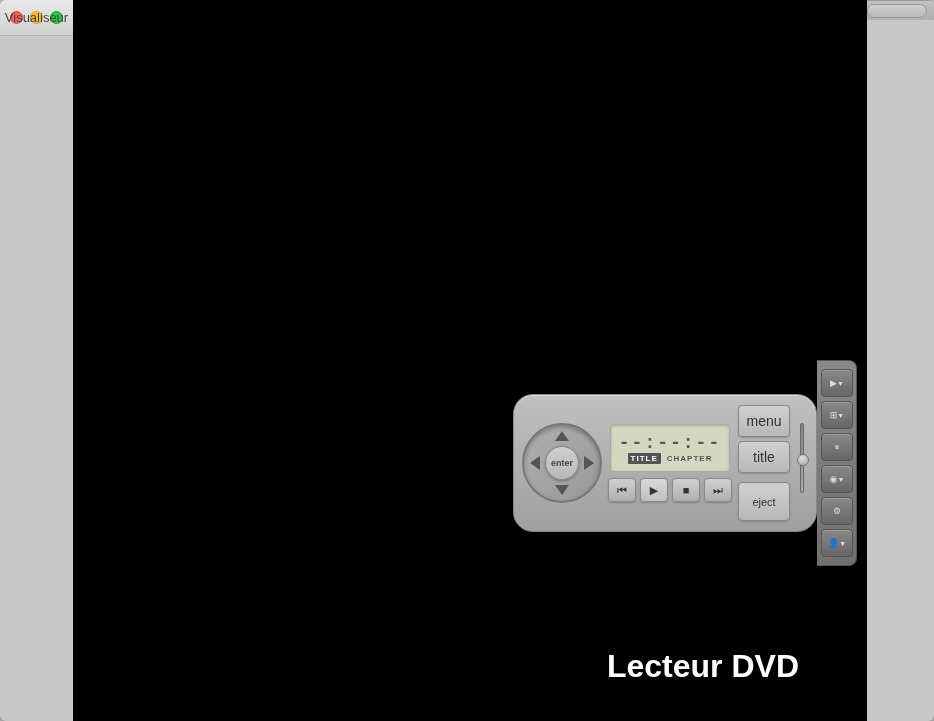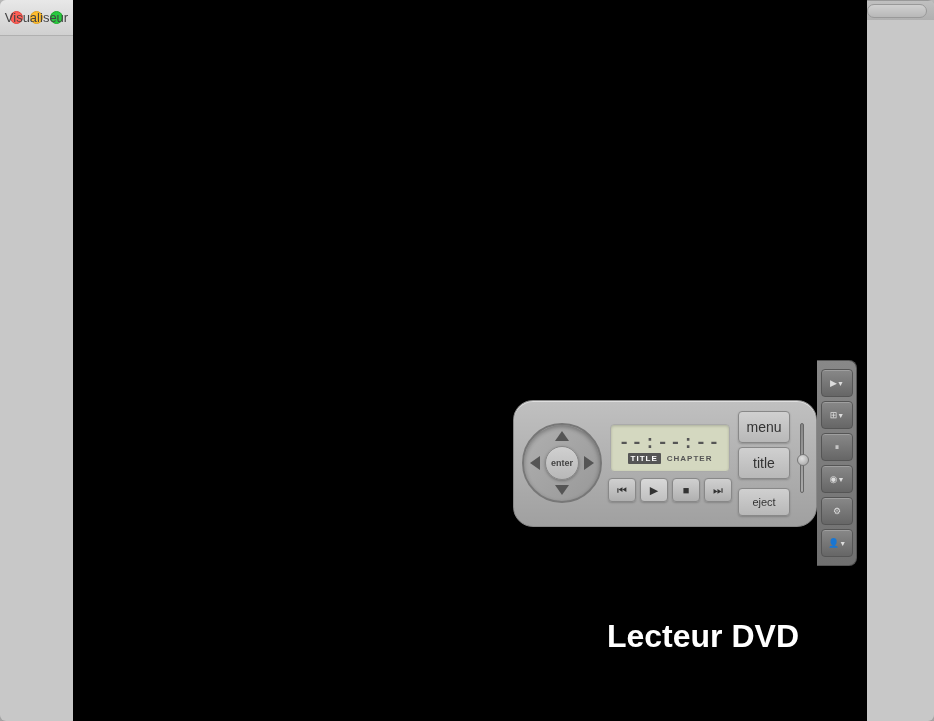--- a/index.html
+++ b/index.html
@@ -62,21 +62,21 @@
 
     .content-area {
       flex: 1;
       background: #000;
       position: relative;
       overflow: hidden;
     }
 
     .dvd-label {
       position: absolute;
-      bottom: 66px;
+      bottom: 36px;
       right: 60px;
       color: #fff;
       font-size: 32px;
       font-weight: bold;
       display: flex;
       align-items: center;
       gap: 8px;
     }
 
     .apple-icon {
@@ -277,21 +277,21 @@
       align-items: center;
       justify-content: center;
       font-size: 14px;
       color: #333;
       font-weight: 500;
       box-shadow: 0 1px 2px rgba(0,0,0,0.2);
     }
 
     .eject-btn {
       width: 52px;
-      height: 28px;
+      height: 39px;
       background: linear-gradient(to bottom, #d0d0d0, #b8b8b8);
       border: 1px solid #888;
       border-radius: 4px;
       cursor: pointer;
       display: flex;
       align-items: center;
       justify-content: center;
       font-size: 11px;
       color: #333;
       font-weight: 500;

